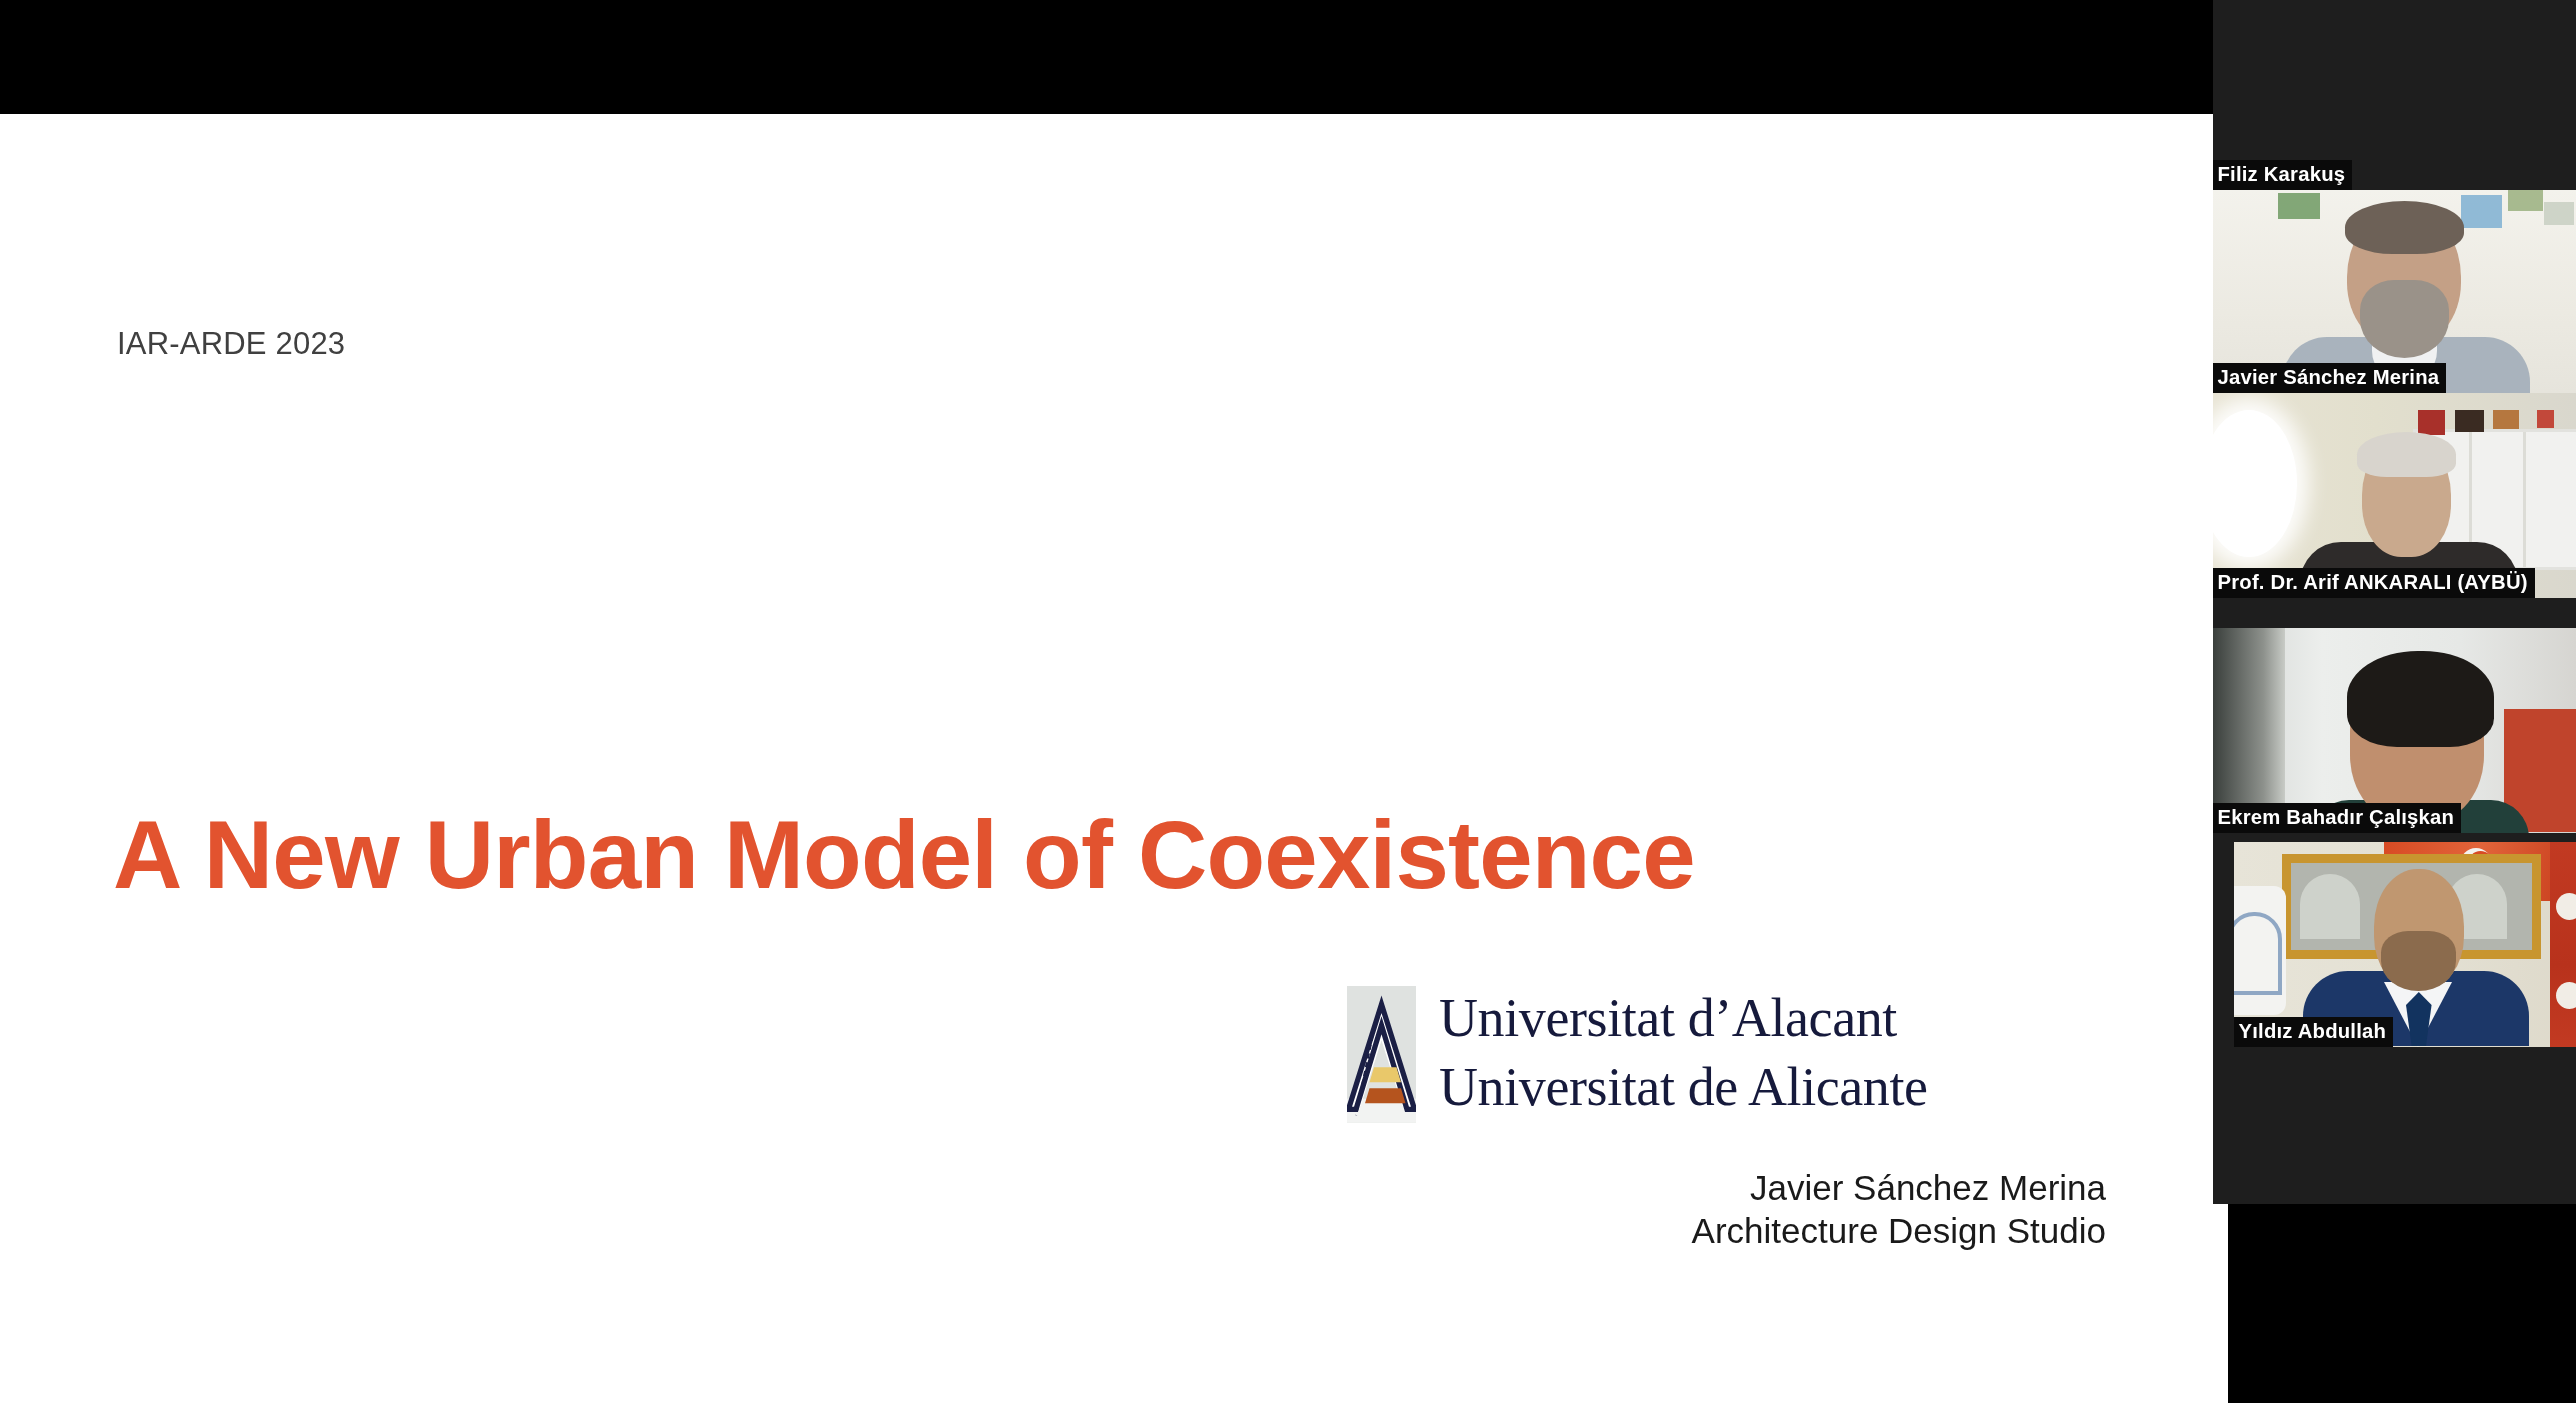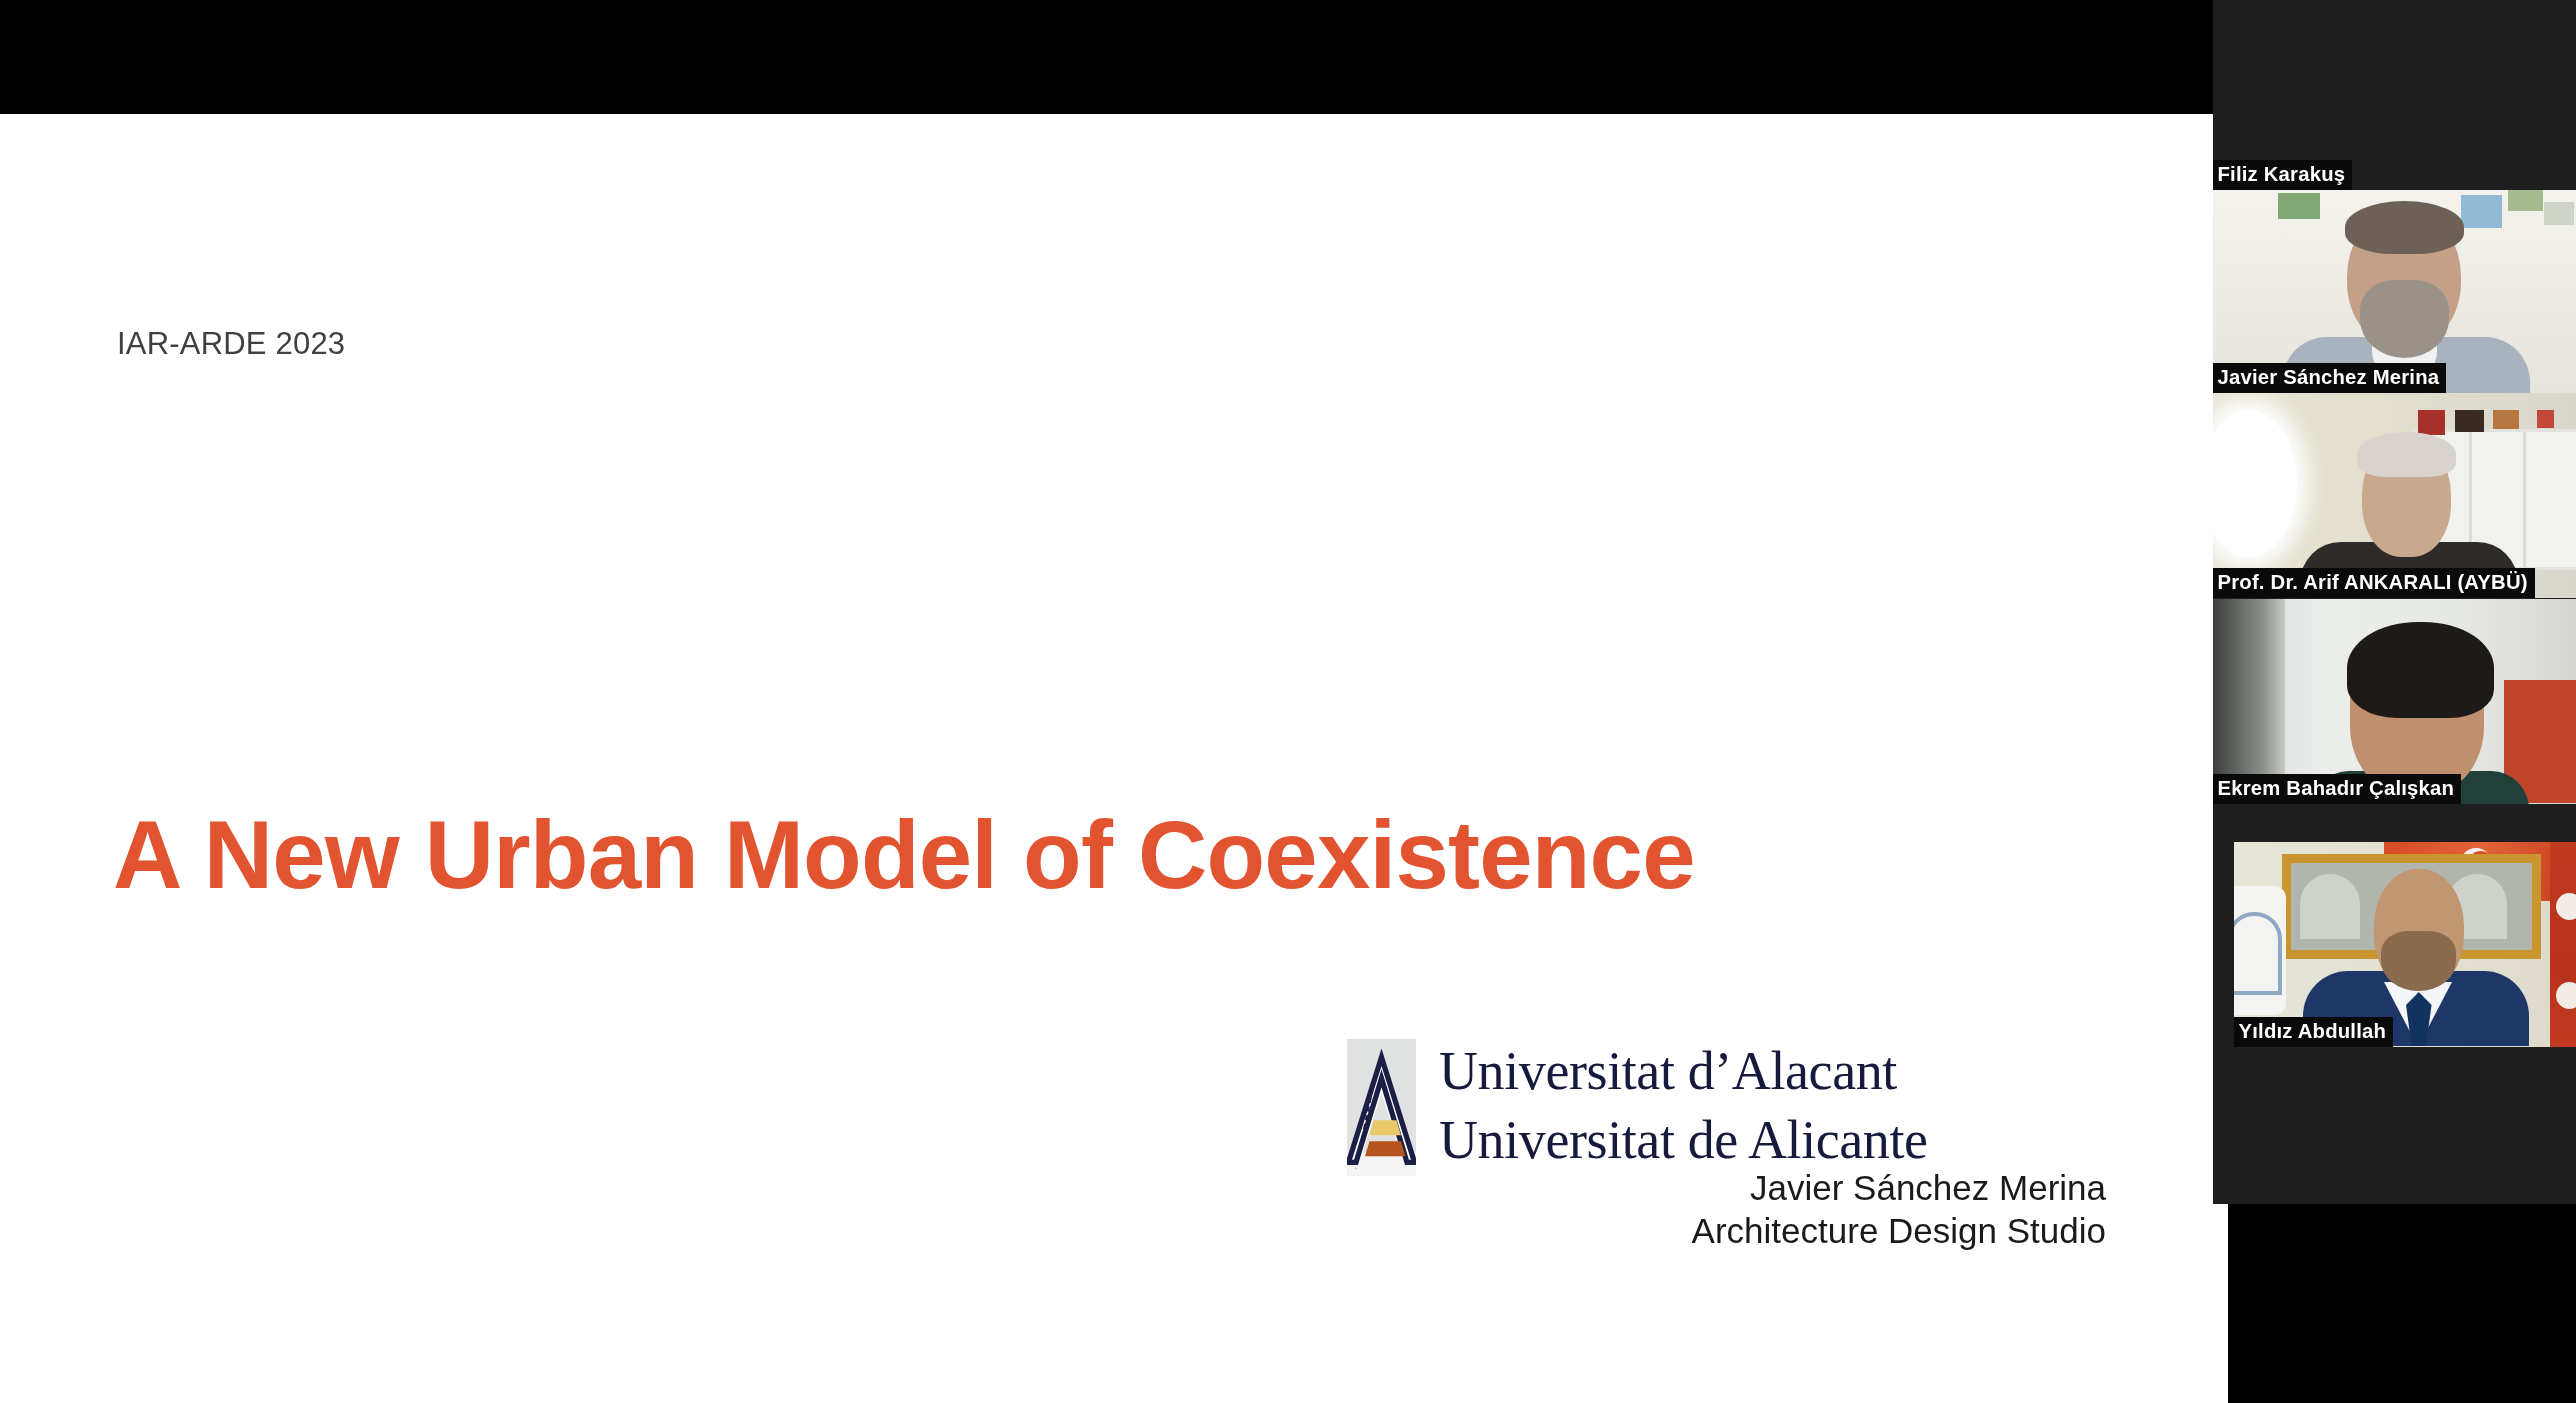--- a/index.html
+++ b/index.html
@@ -73,21 +73,21 @@
     color: #e2532f;
     letter-spacing: -0.8px;
     line-height: 1.05;
     white-space: nowrap;
   }
 
   
   .logo-lockup {
     position: absolute;
     left: 1347px;
-    top: 923px;
+    top: 870px;
     width: 775px;
     height: 150px;
   }
   .logo-mark {
     position: absolute;
     left: 0;
     top: 1.5px;
     width: 69px;
     height: 137px;
     background: linear-gradient(to bottom, #dfe2e0 0%, #dfe2e0 72%, #eceeec 88%, #ffffff 100%);
@@ -180,21 +180,21 @@
     padding: 3px 6.8px 4.5px 4.5px;
     white-space: nowrap;
     letter-spacing: 0.2px;
     z-index: 6;
   }
 
   
   #tile-filiz   { top: 0px;    height: 190px; }
   #tile-javier  { top: 190px;  height: 203px; }
   #tile-arif    { top: 393px;  height: 205px; }
-  #tile-ekrem   { top: 599px;  height: 205px; }
+  #tile-ekrem   { top: 628px;  height: 205px; }
   #tile-yildiz  { top: 842px; height: 205px; margin-left: 21px; }
   #tile-salah   { top: 1007px; height: 198px; }
 
   
   .m-filiz { background: #1e1e1e; }
 
   
   .m-javier { background: #efefe9; }
   .m-javier .wall {
     position: absolute; inset: 0;

